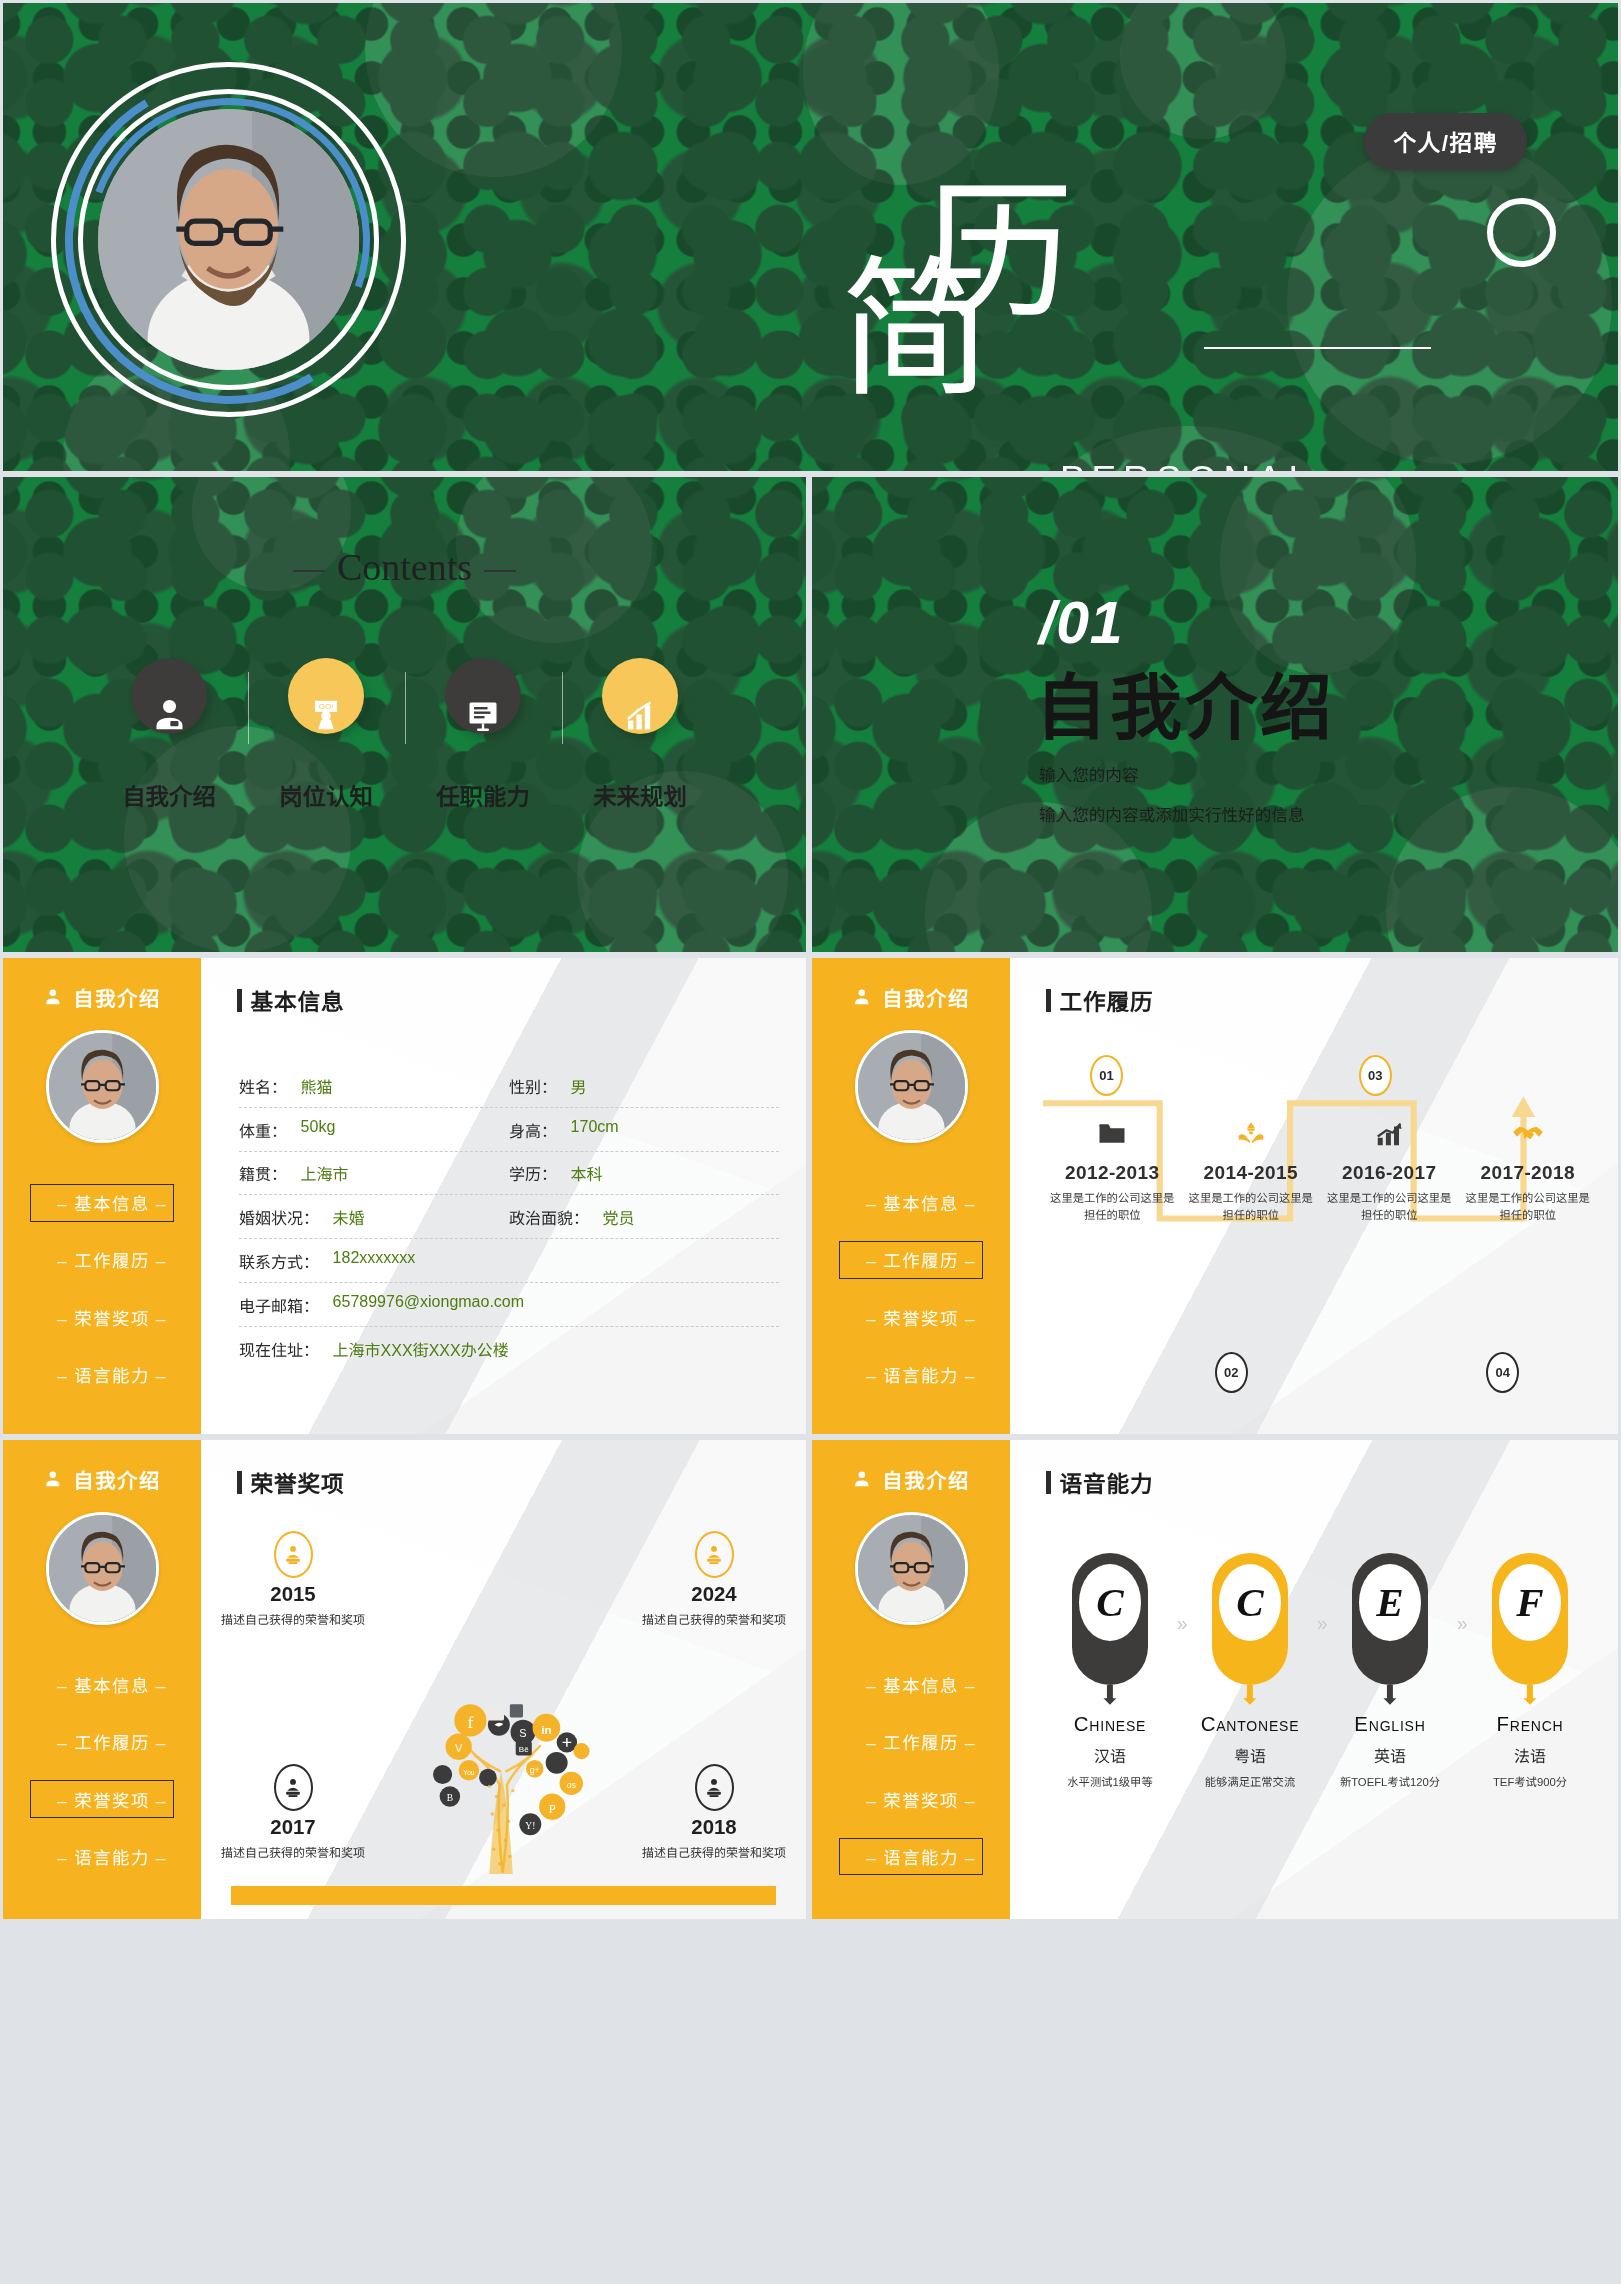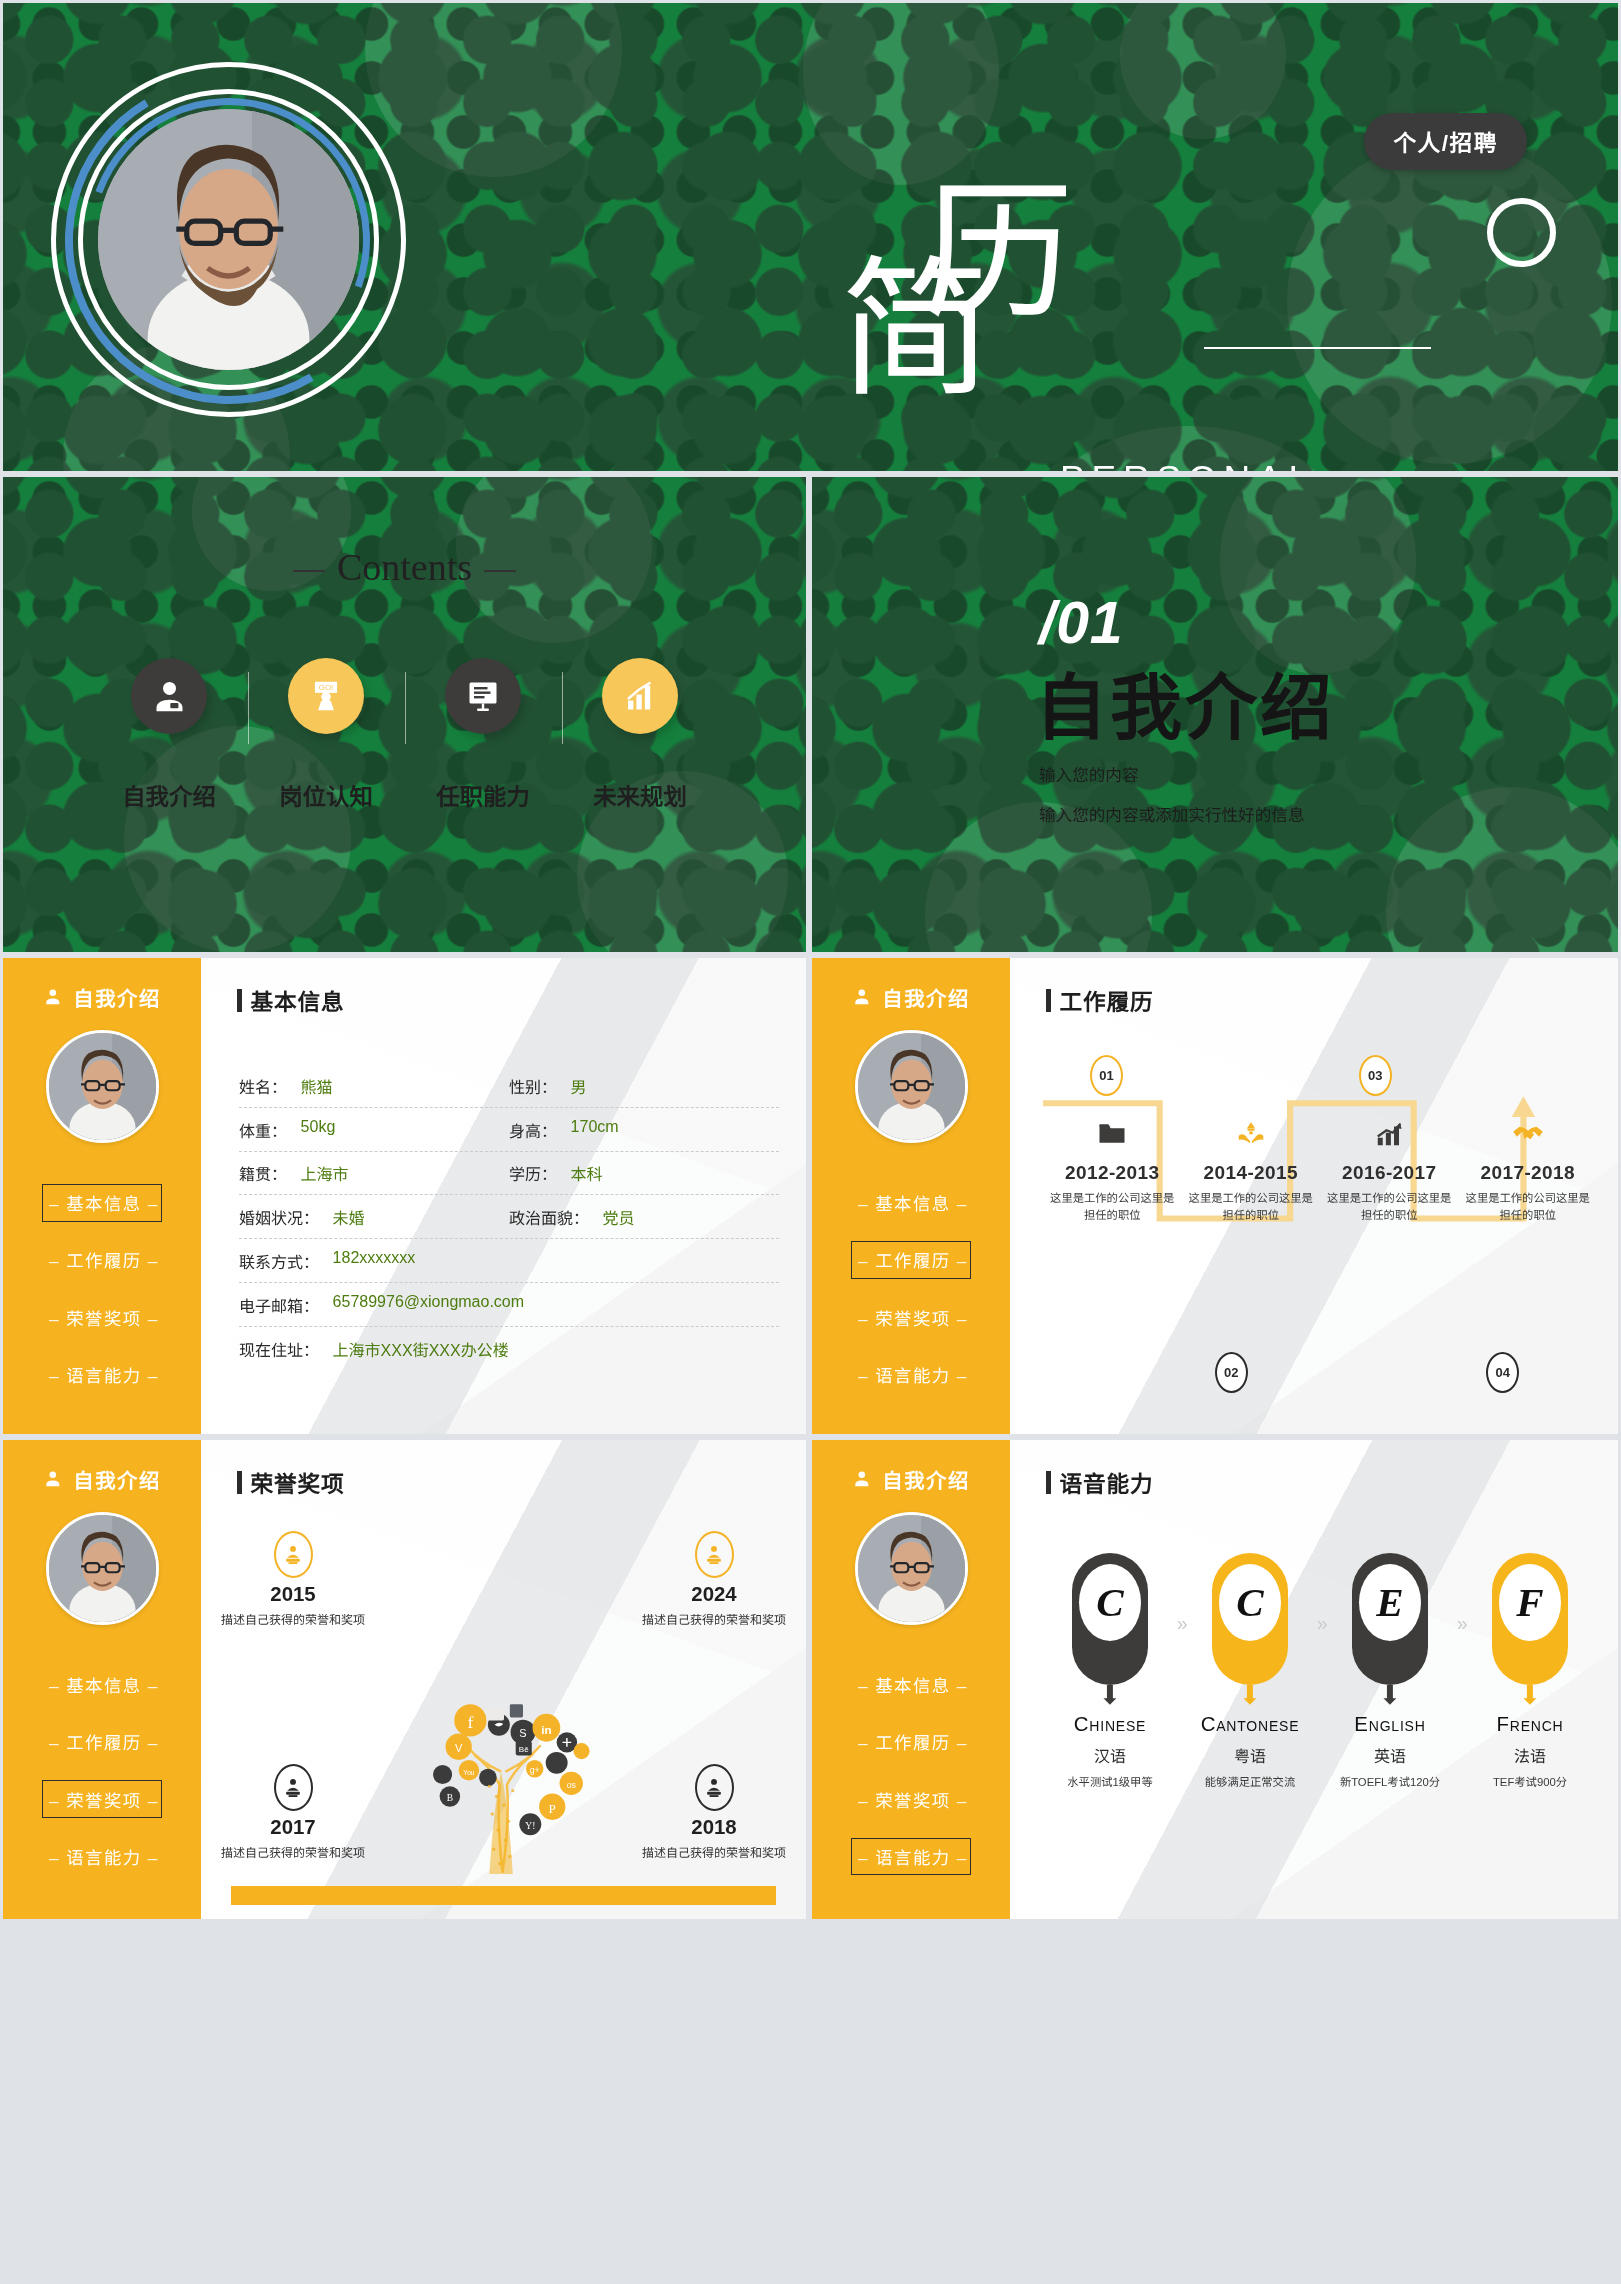--- a/index.html
+++ b/index.html
@@ -64,21 +64,21 @@
   .contents-title{
     position:absolute; left:0; right:0; top:68px; text-align:center;
     font-size:38px; font-weight:normal; color:#212121; font-family:"Liberation Serif",serif;
   }
   .contents-title .dash{ display:inline-block; width:32px; height:2.3px; background:#333; vertical-align:middle; margin:0 12px; }
   .toc-row{ position:absolute; left:0; right:0; top:181px; display:flex; justify-content:center; gap:0; }
   .toc-item{ width:157px; text-align:center; position:relative; }
   .toc-item + .toc-item:before{ content:""; position:absolute; left:0; top:13.6px; width:0.8px; height:72px; background:rgba(255,255,255,.55); }
   .toc-bubble{
     width:76px; height:76px; border-radius:50%; margin:0 auto;
-    display:flex; align-items:center; justify-content:center;
+    display:flex; align-items:flex-end; justify-content:center;
     box-shadow:3.8px 5.3px 9px rgba(0,0,0,.16);
   }
   .toc-bubble.dark{ background:#3d3c3a; }
   .toc-bubble.light{ background:#f7c75a; }
   .toc-label{ margin-top:44px; font-size:23.4px; font-weight:bold; color:#1f1f1f; }
 
   
   .section01{ grid-row:2 / span 2; }
   .arc{ position:absolute; border-radius:50%; border:7.6px solid transparent; }
   .arcA{ left:-325px; top:-128px; width:574px; height:740px; border-left-color:#262626; border-top-color:#262626; transform:rotate(-6deg); }
@@ -94,21 +94,21 @@
   .cslide.tall{ grid-row:span 2; }
   .sidebar{ width:198px; background:#f6b31f; position:relative; flex:0 0 198px; }
   .sb-head{ display:flex; align-items:center; justify-content:center; gap:10.6px; margin-top:24px; color:#fff; font-size:20.4px; font-weight:bold; letter-spacing:1.5px; }
   .sb-avatar{
     width:113px; height:113px; border-radius:50%; margin:18px auto 0;
     border:3.8px solid #fff; overflow:hidden; background:#a9adb2; position:relative;
     box-shadow:0 1.5px 4.5px rgba(0,0,0,.12);
   }
   .sb-menu{ margin-top:41px; }
   .sb-item{
-    width:120px; margin:0 auto 19.6px; padding:5.3px 0;
+    width:144px; margin:0 auto 19.6px; padding:5.3px 0;
     text-align:right; color:#fff; font-size:17.4px; letter-spacing:1.5px;
     border:0.8px solid transparent; white-space:nowrap;
   }
   .sb-item.active{ border-color:#2e2e2e; }
   .sb-item .d{ opacity:.9; margin:0 6px; }
 
   .body{ flex:1; position:relative; background:#f5f6f7; overflow:hidden; }
   .poly{ position:absolute; inset:0; pointer-events:none;
     background:
       linear-gradient(118deg, rgba(255,255,255,.95) 0 42%, rgba(231,232,234,.85) 42% 58%, rgba(255,255,255,.6) 58% 100%),

